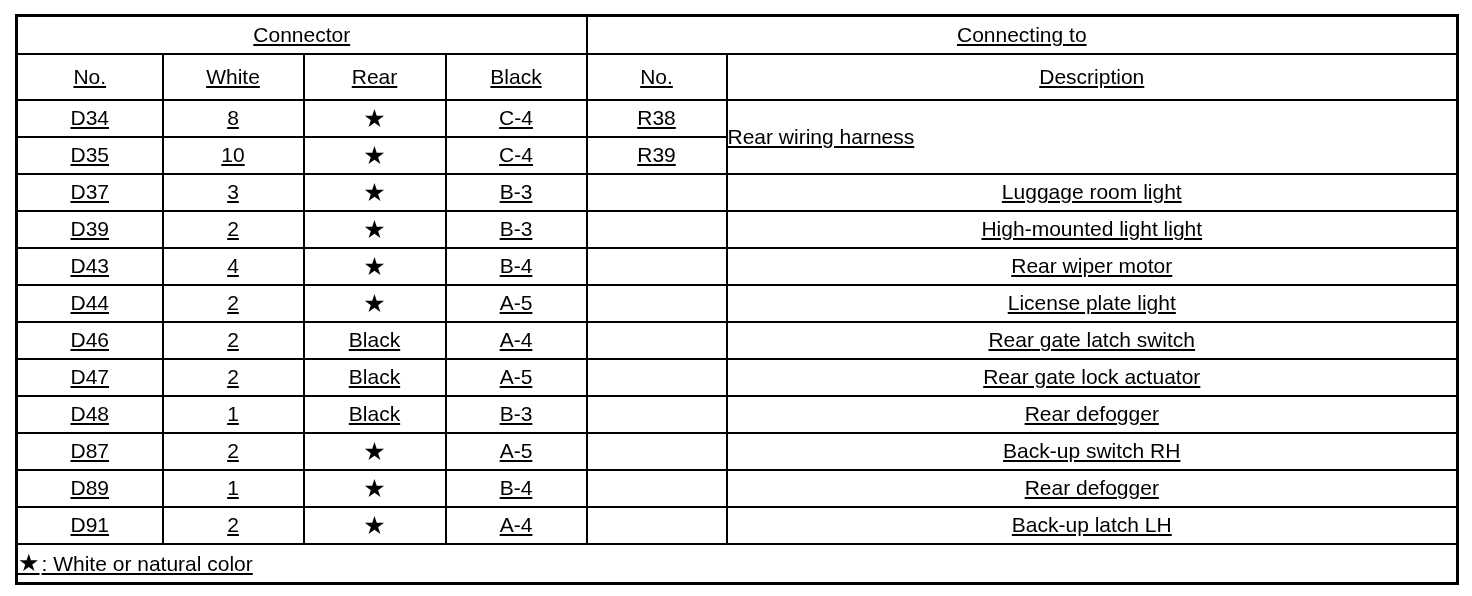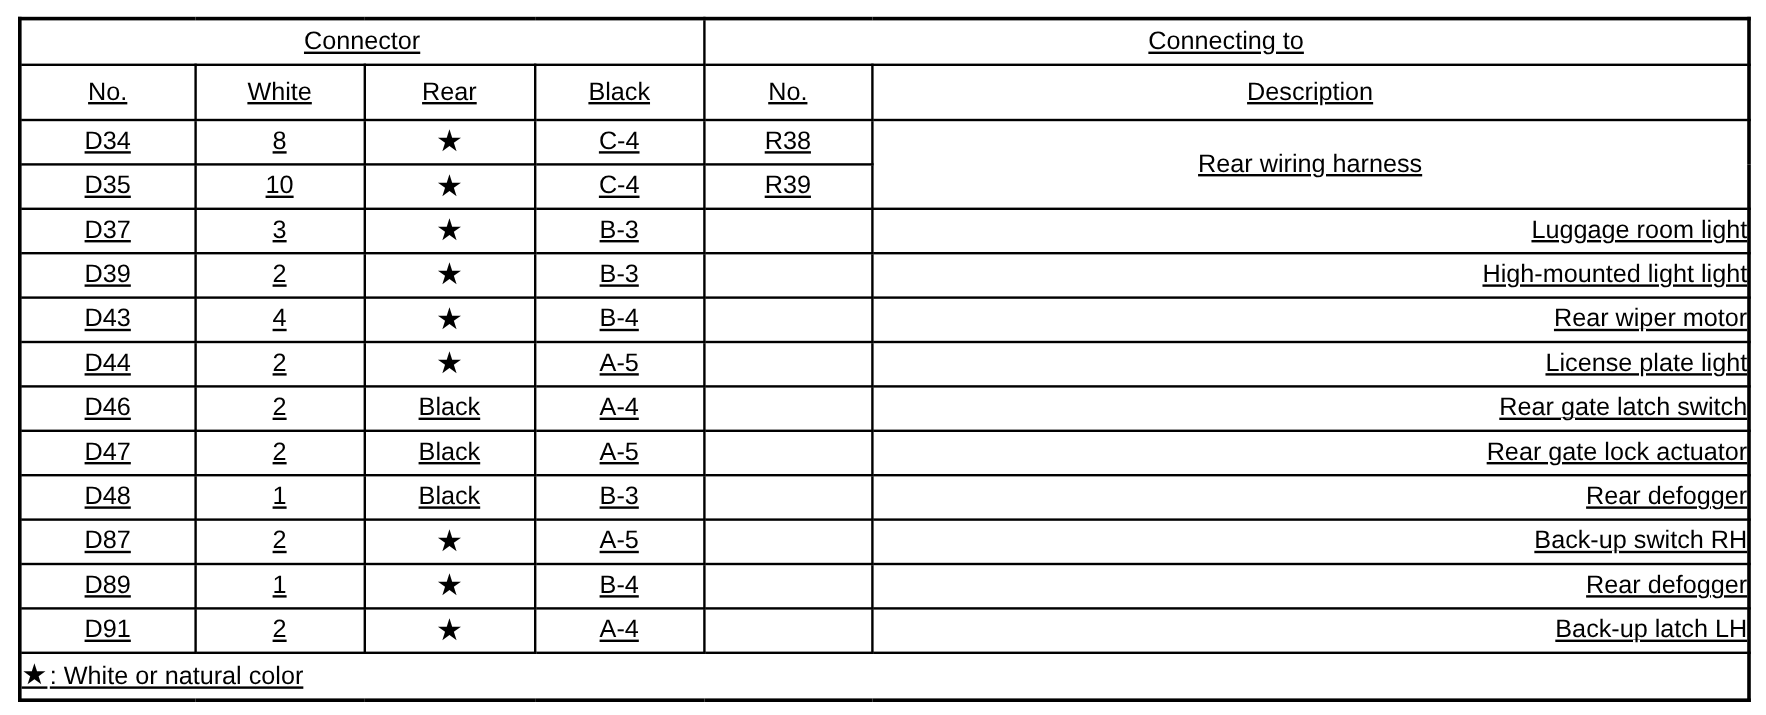--- a/index.html
+++ b/index.html
@@ -63,27 +63,27 @@
     vertical-align: middle;
     font-size: 22px;
   }
   .cell-c {
     height: 37px;
     text-align: center;
     vertical-align: middle;
   }
   .cell-l {
     height: 37px;
-    text-align: right;
+    text-align: center;
     vertical-align: middle;
     padding-left: 11px;
     font-size: 22px;
   }
   .cell-desc-merged {
-    text-align: center;
+    text-align: left;
     vertical-align: middle;
     padding-left: 11px;
     font-size: 22px;
     margin-top: 18px;
   }
 
   
   .grp-sep-left  { border-right: 3px solid #000; }
 
   .star {

